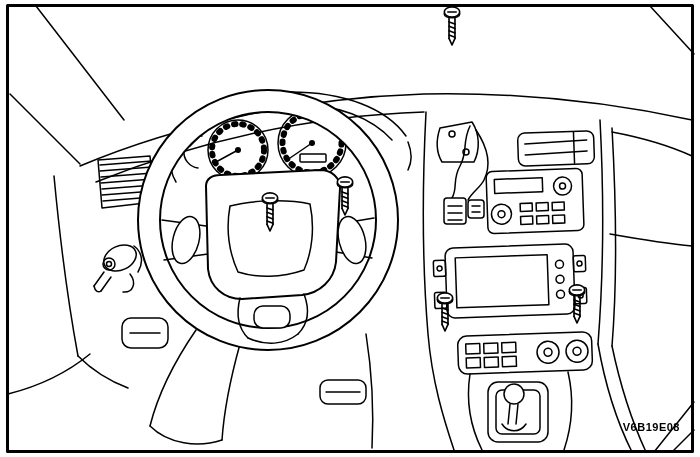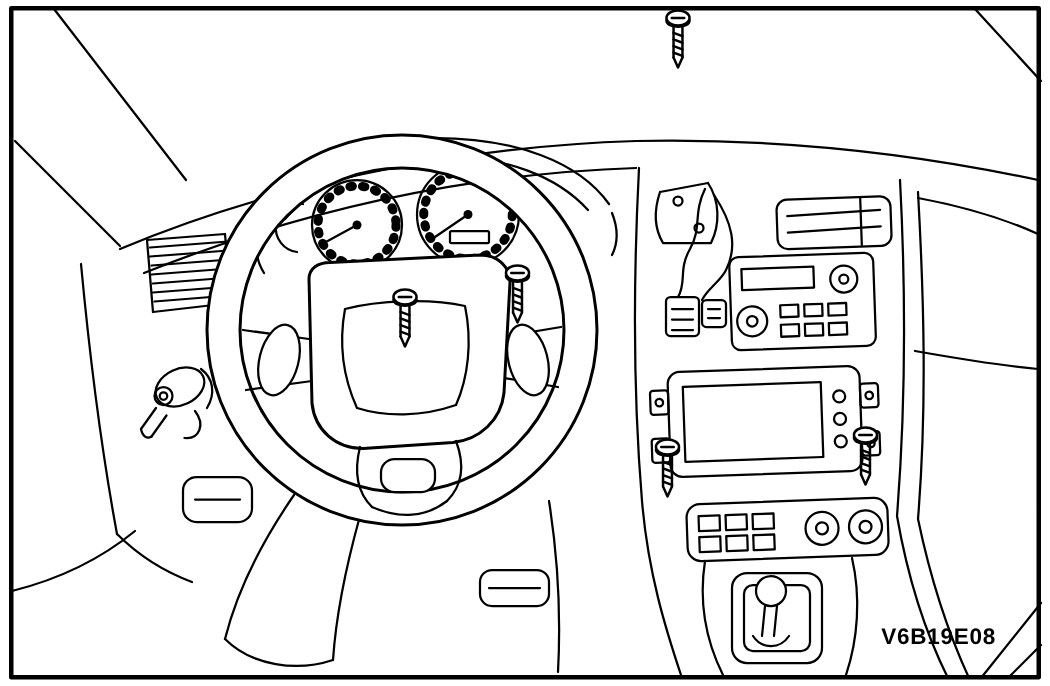--- a/index.html
+++ b/index.html
@@ -12,23 +12,23 @@
     overflow: hidden;
   }
   .diagram-svg {
     position: absolute;
     inset: 0;
     width: 700px;
     height: 457px;
   }
   .code-label {
     position: absolute;
-    right: 36px;
+    right: 20px;
     bottom: 24px;
-    font-size: 15px;
+    font-size: 11px;
     font-weight: bold;
     letter-spacing: 0.5px;
     color: #000000;
   }
 </style>
 </head>
 <body>
 
 <div class="page">
 

